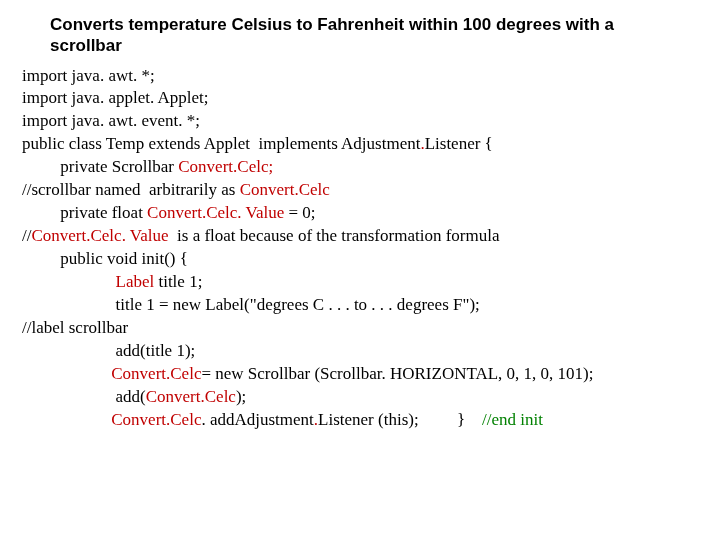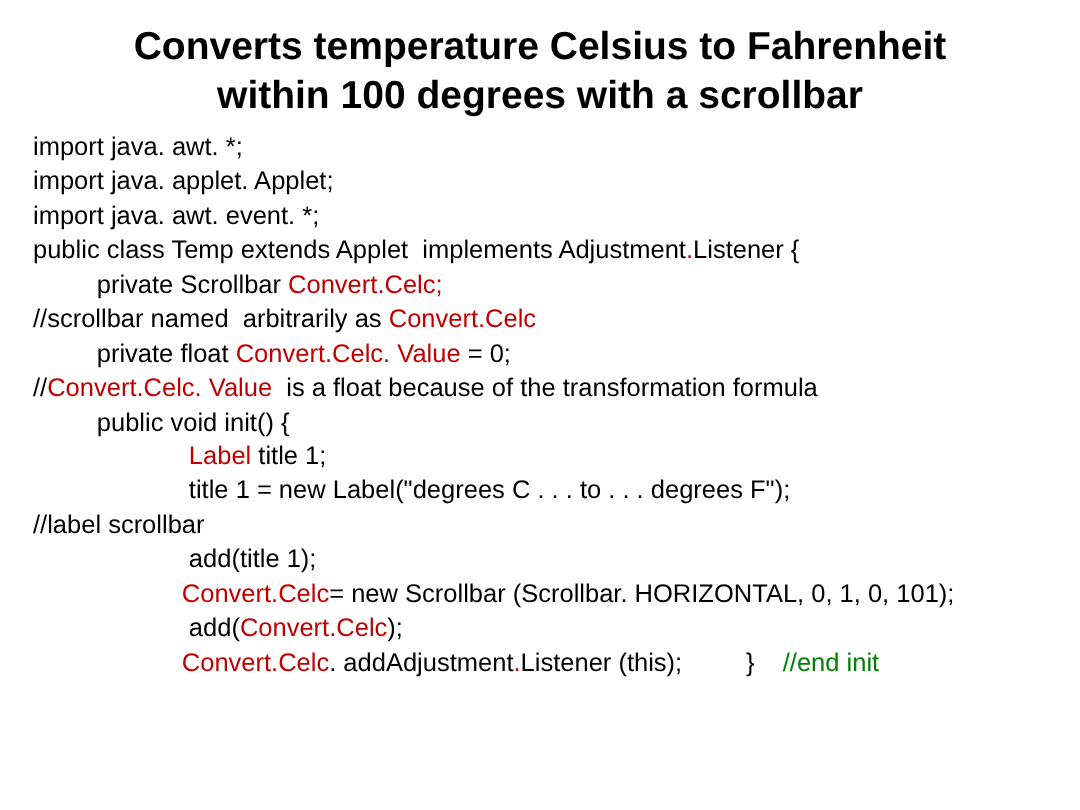--- a/index.html
+++ b/index.html
@@ -9,29 +9,28 @@
     font-size: 17px;
     color: #000;
     background: #fff;
     width: 720px;
     height: 540px;
     box-sizing: border-box;
     line-height: 1.35;
   }
   .title {
     font-weight: bold;
-    font-size: 26px;
-    text-align: center;
+    font-size: 17px;
     margin: 0 auto 8px auto;
     max-width: 620px;
     line-height: 1.25;
   }
   .code {
     white-space: pre;
-    font-family: Liberation Sans, sans-serif;
+    font-family: Liberation Serif, serif;
   }
   .r { color: #c00000; }
   .g { color: #008000; }
 </style>
 </head>
 <body>
 
 <div class="title">Converts temperature  Celsius to Fahrenheit within 100 degrees with a scrollbar</div>
 
 <div class="code"><span>import java. awt. *;</span>

